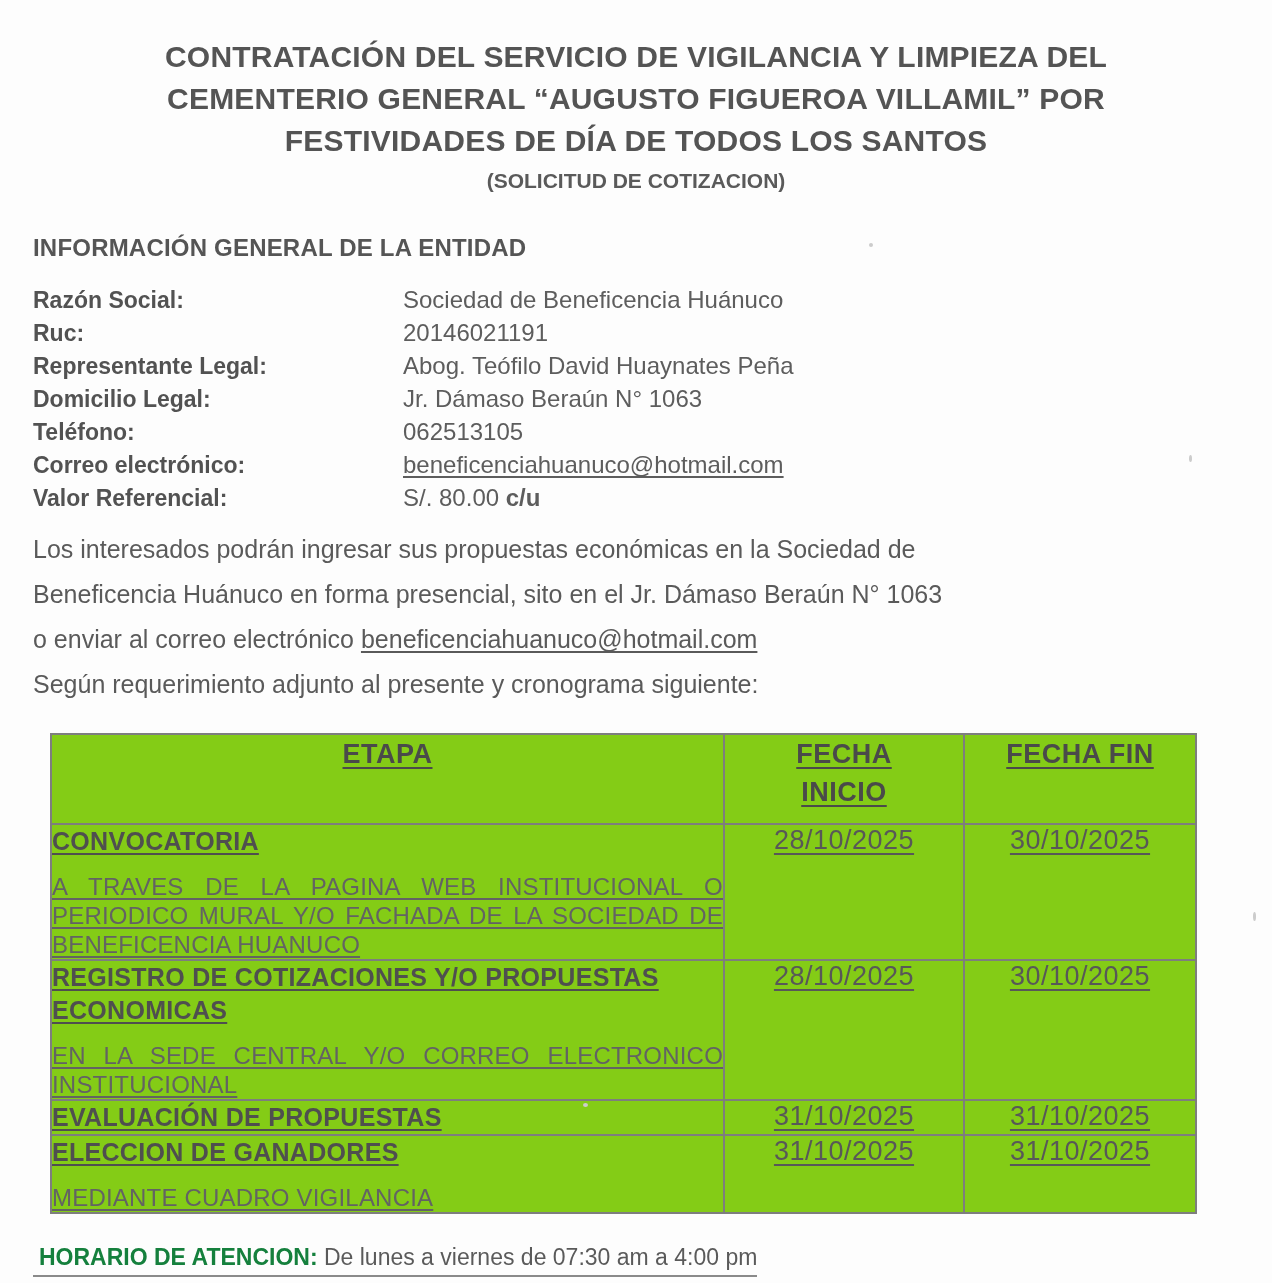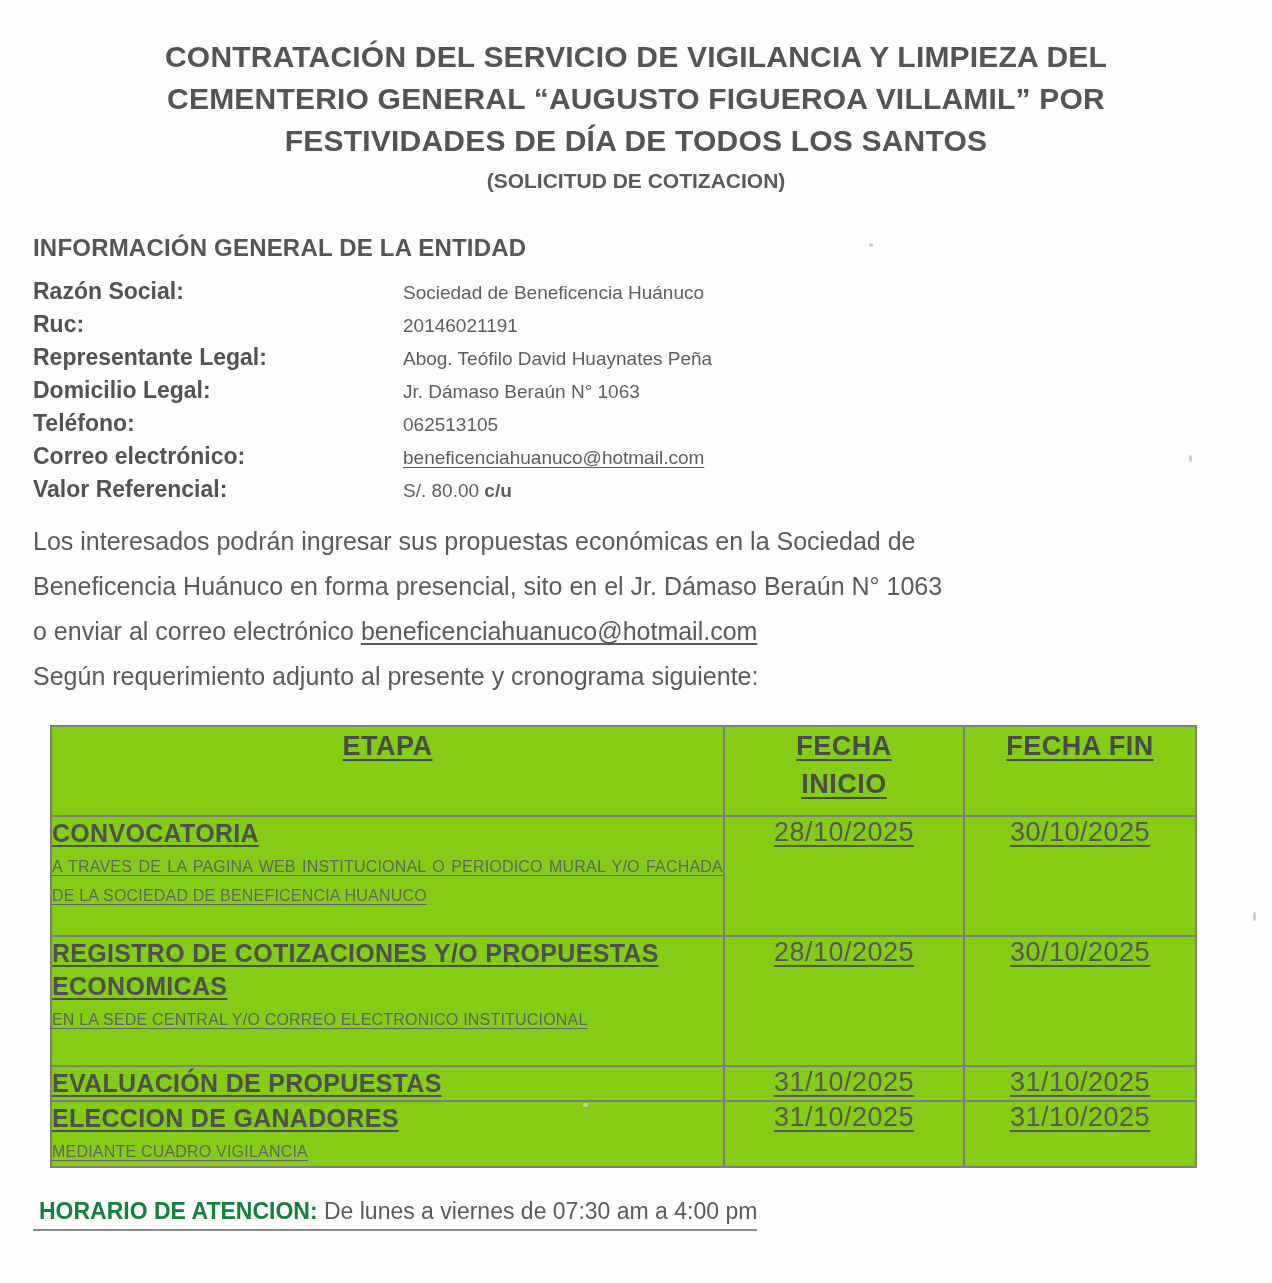--- a/index.html
+++ b/index.html
@@ -48,36 +48,36 @@
   .section-heading {
     margin: 38px 0 0 33px;
     font-weight: bold;
     font-size: 24px;
     color: #555555;
     letter-spacing: 0.2px;
   }
 
   
   .info-list {
-    margin: 16px 0 0 33px;
+    margin: 24px 0 0 33px;
   }
   .info-row {
     display: flex;
     align-items: baseline;
     height: 33px;
   }
   .info-label {
     width: 370px;
     flex: 0 0 370px;
     font-weight: bold;
     font-size: 23px;
     color: #525252;
   }
   .info-value {
-    font-size: 19px;
+    font-size: 24px;
     color: #5d5d5d;
     white-space: nowrap;
   }
   .info-value.email {
     text-decoration: underline;
     text-underline-offset: 3px;
   }
   .info-value .bold-suffix {
     font-weight: bold;
   }
@@ -144,28 +144,28 @@
     font-size: 25px;
     line-height: 33px;
     color: #4f4f4f;
     letter-spacing: 0.3px;
   }
   .etapa-title u {
     text-decoration: underline;
     text-underline-offset: 3px;
   }
   .etapa-sub {
-    font-size: 16px;
+    font-size: 24px;
     line-height: 29px;
     color: #636363;
     letter-spacing: 0.2px;
     text-align: justify;
     text-decoration: underline;
     text-underline-offset: 3px;
-    margin-top: 2px;
+    margin-top: 14px;
   }
   .etapa-sub.nojust { text-align: left; }
 
   
   .date-cell {
     text-align: center;
     vertical-align: middle;
   }
   .date-text {
     font-size: 27px;

